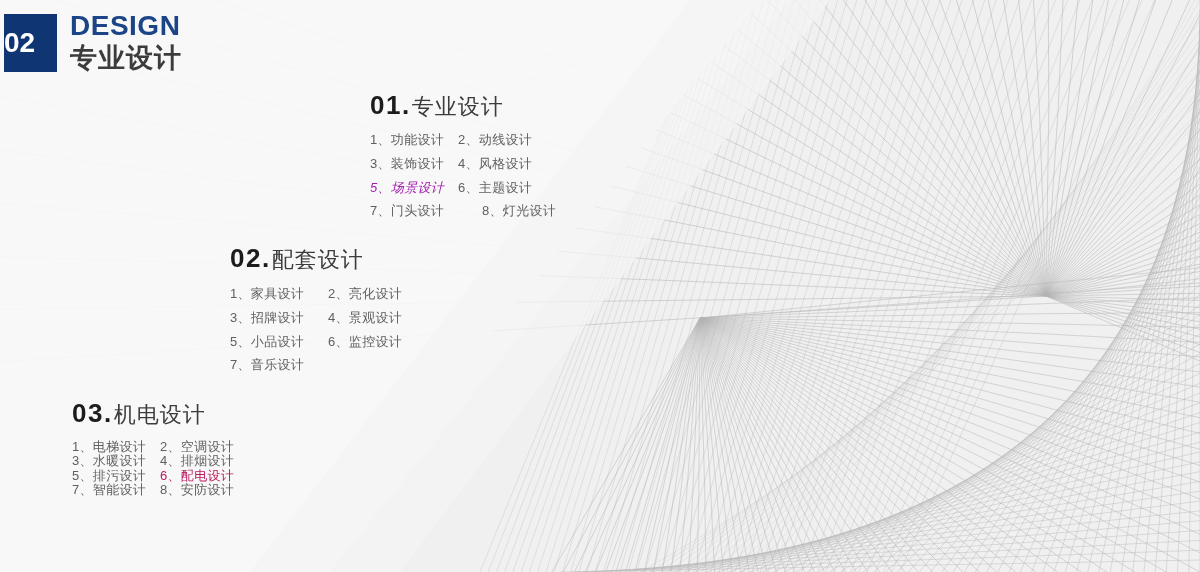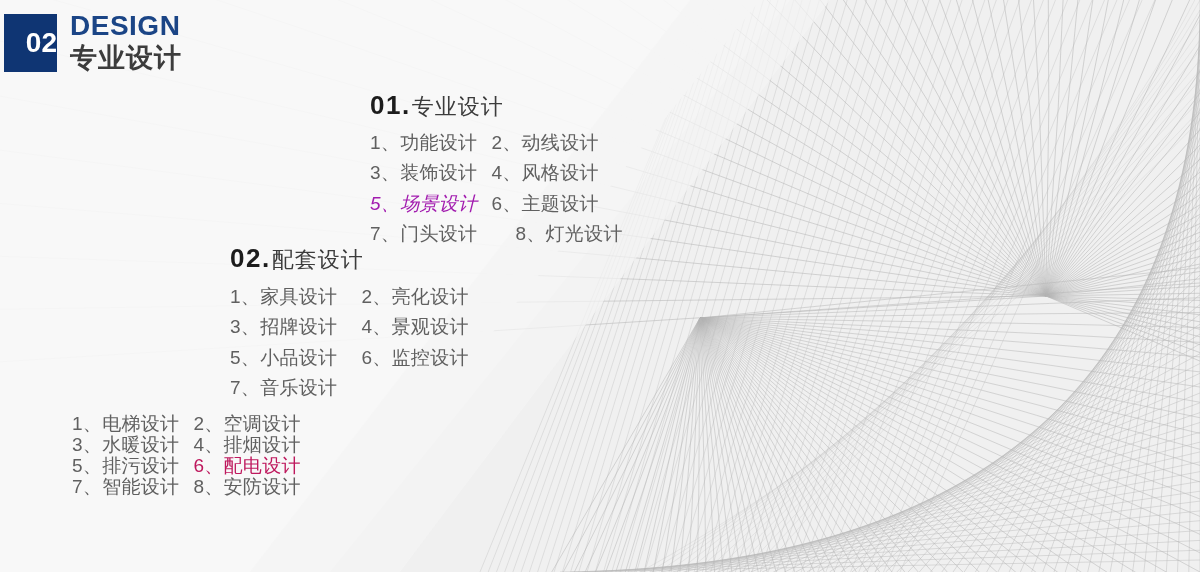--- a/index.html
+++ b/index.html
@@ -31,21 +31,21 @@
   #header {
     position:absolute;
     left:0; top:0;
     z-index:3;
     display:flex;
     align-items:flex-start;
   }
   #num-badge {
     width:53px; height:58px;
     margin-left:4px; margin-top:14px;
-    display:flex; align-items:center; justify-content:flex-end;
+    display:flex; align-items:center; justify-content:flex-start;
     color:#ffffff;
     font-size:28px;
     font-weight:bold;
     letter-spacing:0px;
     line-height:1;
   }
   #header-titles {
     margin-left:13px;
     margin-top:11px;
     display:flex;
@@ -89,21 +89,21 @@
     margin-left:1px;
   }
   .sec-list {
     margin-top:14px;
     display:grid;
     grid-template-columns:auto auto;
     justify-content:start;
     row-gap:8px;
   }
   .sec-list .item {
-    font-size:19px;
+    font-size:13px;
     color:#606060;
     white-space:nowrap;
     letter-spacing:0.3px;
     line-height:1.1;
   }
   .sec-list .item.col1 { padding-right:16px; }
 
   #section-01 { left:370px; top:92px; }
   #section-01 .sec-list { margin-top:15px; row-gap:9.5px; }
   #section-01 .sec-list .item.col1 { padding-right:14px; }
@@ -444,20 +444,24 @@
       <div class="item col1" style="color: rgb(96, 96, 96);">3、招牌设计</div>
       <div class="item col2" style="color: rgb(96, 96, 96);">4、景观设计</div>
       <div class="item col1" style="color: rgb(96, 96, 96);">5、小品设计</div>
       <div class="item col2" style="color: rgb(96, 96, 96);">6、监控设计</div>
       <div class="item col1" style="color: rgb(96, 96, 96);">7、音乐设计</div>
       <div class="item col2" style="color: rgb(96, 96, 96);"></div>
     </div>
   </div>
 
   <div class="section" id="section-03">
+    <div class="sec-head">
+      <span class="sec-num" style="color: rgb(28, 28, 28);">03.</span>
+      <span class="sec-name" style="color: rgb(60, 60, 60);">机电设计</span>
+    </div>
     <div class="sec-list">
       <div class="item col1" style="color: rgb(96, 96, 96);">1、电梯设计</div>
       <div class="item col2" style="color: rgb(96, 96, 96);">2、空调设计</div>
       <div class="item col1" style="color: rgb(96, 96, 96);">3、水暖设计</div>
       <div class="item col2" style="color: rgb(96, 96, 96);">4、排烟设计</div>
       <div class="item col1" style="color: rgb(96, 96, 96);">5、排污设计</div>
       <div class="item col2" style="color: #be185d;">6、配电设计</div>
       <div class="item col1" style="color: rgb(96, 96, 96);">7、智能设计</div>
       <div class="item col2" style="color: rgb(96, 96, 96);">8、安防设计</div>
     </div>

